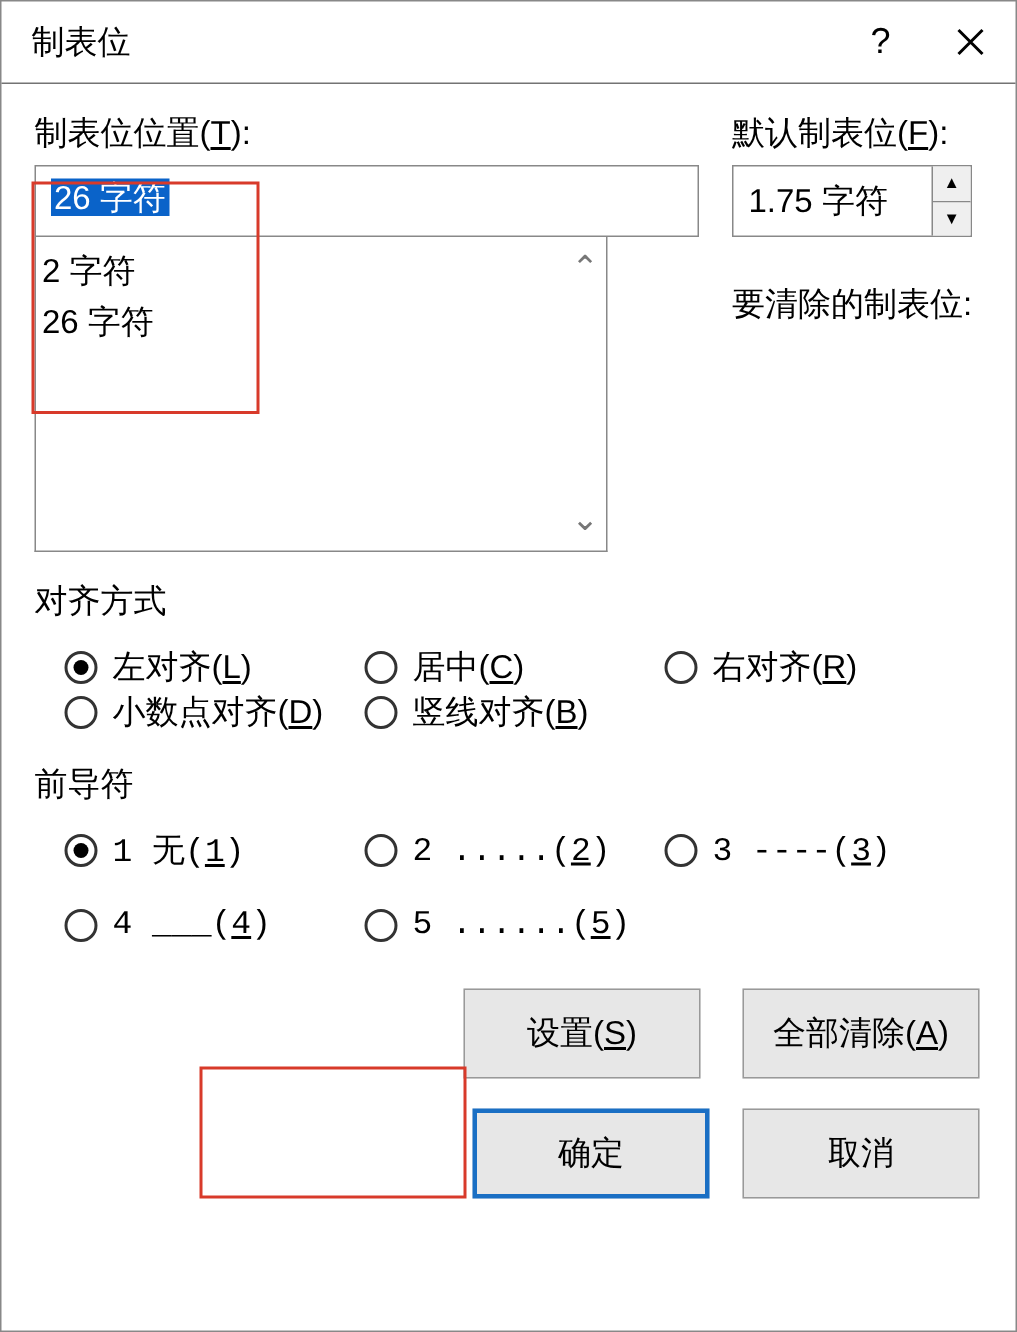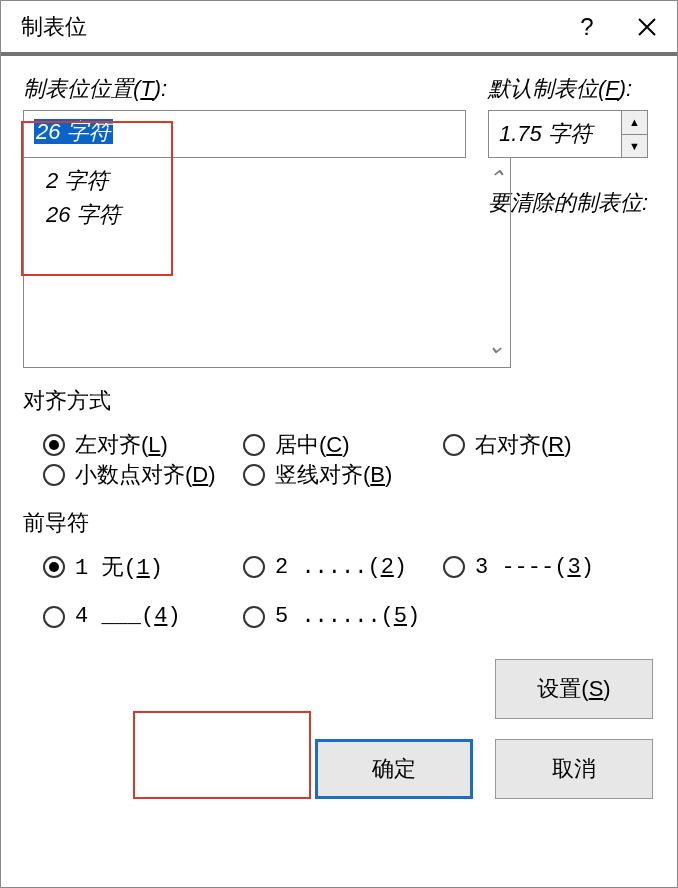--- a/index.html
+++ b/index.html
@@ -18,46 +18,46 @@
     height: 888px;
     border: 1px solid #888;
     background: #fff;
     position: relative;
   }
   .titlebar {
     height: 55px;
     display: flex;
     align-items: center;
     padding: 0 0 0 20px;
-    border-bottom: 4px solid #737373;
+    border-bottom: 1px solid #737373;
   }
   .titlebar .title { flex: 1; font-size: 22px; }
   .titlebar .btn {
     width: 60px; height: 55px;
     display: flex; align-items: center; justify-content: center;
     font-size: 24px;
   }
   .content { padding: 18px 22px 0 22px; }
-  .row1 { display: flex; font-style: italic; }
+  .row1 { display: flex; }
   .col-left { width: 450px; }
   .col-right { flex: 1; padding-left: 15px; }
   .label { font-size: 22px; margin-bottom: 6px; }
   .u { text-decoration: underline; }
   .tab-input {
     width: 443px; height: 48px;
     border: 1px solid #888;
     padding: 6px 10px;
     font-size: 22px;
   }
   .tab-input .sel { background: #0a63c9; color: #fff; padding: 0 2px; }
   .tab-list {
-    width: 488px; height: 210px;
+    width: 382px; height: 210px;
     border: 1px solid #888; border-top: none;
     position: relative;
-    padding: 6px 22px;
+    padding: 6px 4px;
     font-size: 22px;
     line-height: 34px;
   }
   .tab-list .scroll {
     position: absolute; right: 0; top: 0; bottom: 0; width: 28px;
     display: flex; flex-direction: column; justify-content: space-between;
     align-items: center; padding: 4px 0;
     color: #777;
   }
   .red-box1 {
@@ -225,20 +225,21 @@
         <span>4 ___(<span class="u">4</span>)</span>
       </label>
       <label class="radio">
         <span class="circ"></span>
         <span>5 ......(<span class="u">5</span>)</span>
       </label>
     </div>
 
     <div class="btnrow1">
       <button class="winbtn">设置(<span class="u">S</span>)</button>
+      <button class="winbtn">全部清除(<span class="u">A</span>)</button>
     </div>
 
     <div class="btnrow2">
       <button class="winbtn primary">确定</button>
       <button class="winbtn">取消</button>
     </div>
 
   </div>
 
   <div class="red-box1"></div>

